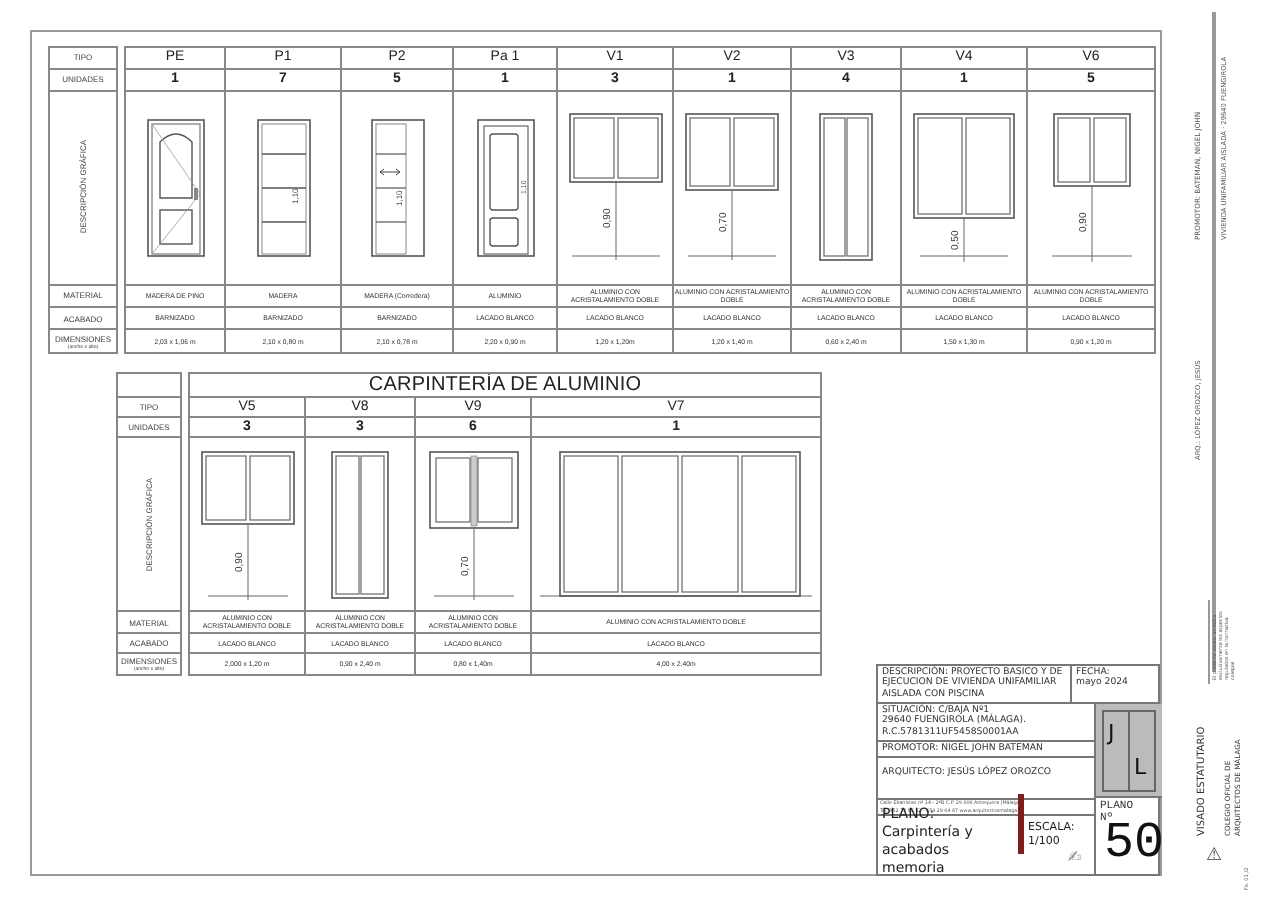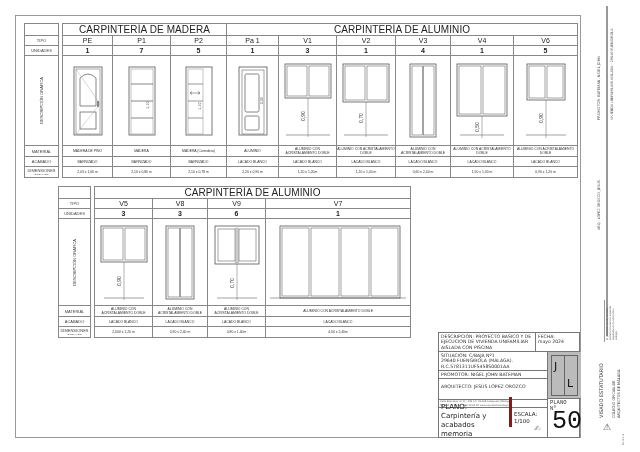--- a/index.html
+++ b/index.html
@@ -33,26 +33,20 @@
       <col style="width:58px">
       <col style="width:56px">
     <col style="width:52px">
       <col style="width:58px">
       <col style="width:59px">
       <col style="width:55px">
       <col style="width:63px">
       <col style="width:64px">
   </colgroup>
   <tbody>
-      <tr style="height:12px">
-    <td></td>
-    <td style="border:none"></td>
-    <td colspan="3" class="sec-title">CARPINTERÍA DE MADERA</td>
-    <td colspan="6" class="sec-title">CARPINTERÍA DE ALUMINIO</td>
-  </tr>
   <tr style="height:10px">
     <td class="hdrcol">TIPO</td>
     <td style="border:none"></td>
     <td class="tipo">PE</td>
     <td class="tipo">P1</td>
     <td class="tipo">P2</td>
     <td class="tipo">Pa 1</td>
     <td class="tipo">V1</td>
     <td class="tipo">V2</td>
     <td class="tipo">V3</td>

